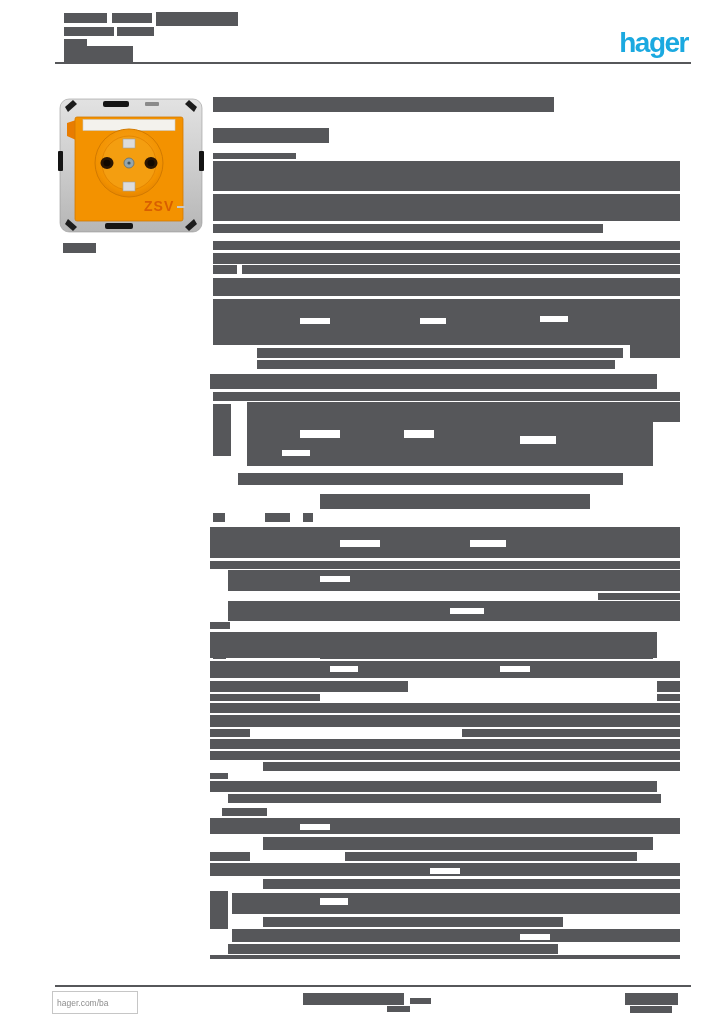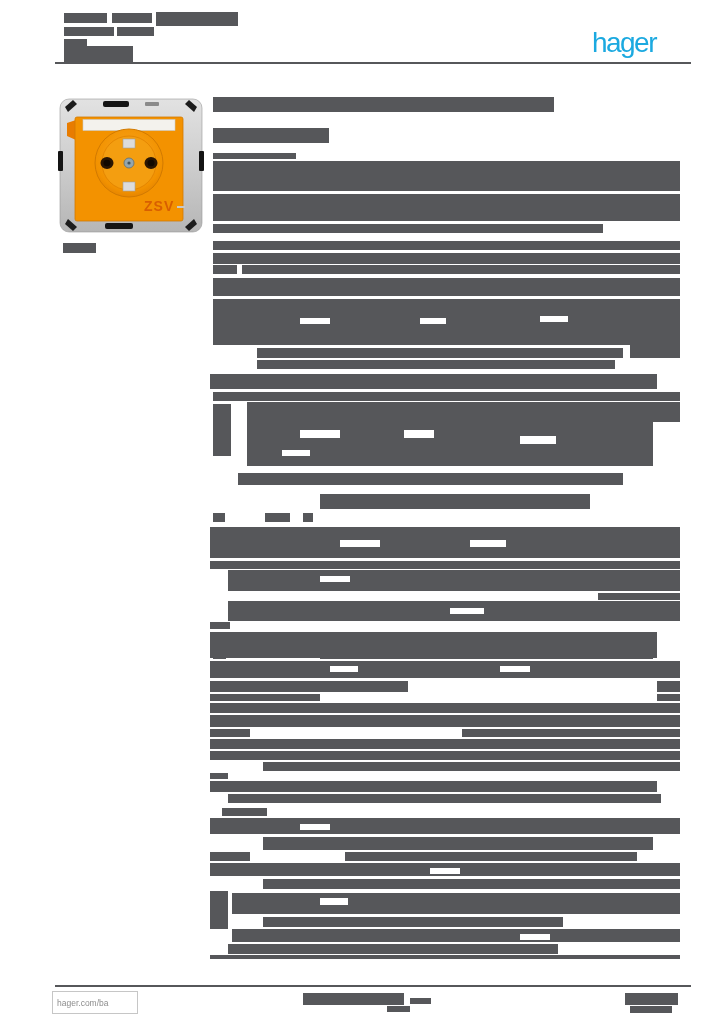--- a/index.html
+++ b/index.html
@@ -3,22 +3,22 @@
 <meta charset="utf-8">
 <style>
   html,body{margin:0;padding:0;background:#ffffff;}
   .page{
     position:relative;width:724px;height:1024px;background:#ffffff;overflow:hidden;
     font-family:"Liberation Sans",sans-serif;
   }
   .bar{position:absolute;background:var(--bar,#56575a);}
   .bar-hole{position:absolute;background:#ffffff;}
   .logo{
-    position:absolute;top:29px;right:68px;
-    font-weight:normal;font-size:28px;letter-spacing:-1.5px;
+    position:absolute;top:29px;right:36px;
+    font-weight:bold;font-size:28px;letter-spacing:-1.5px;
     color:var(--logo,#1ba9e0);line-height:1;
   }
   .photo{position:absolute;left:57px;top:95px;width:148px;height:142px;}
   .footer-box{
     position:absolute;left:52px;top:991px;width:86px;height:23px;
     background:#ffffff;border:1px solid #c6c6c6;box-sizing:border-box;
     display:flex;align-items:center;
   }
   .footer-box .txt{
     font-size:8.5px;color:var(--footer-text,#8d8d8d);padding-left:4px;white-space:nowrap;

